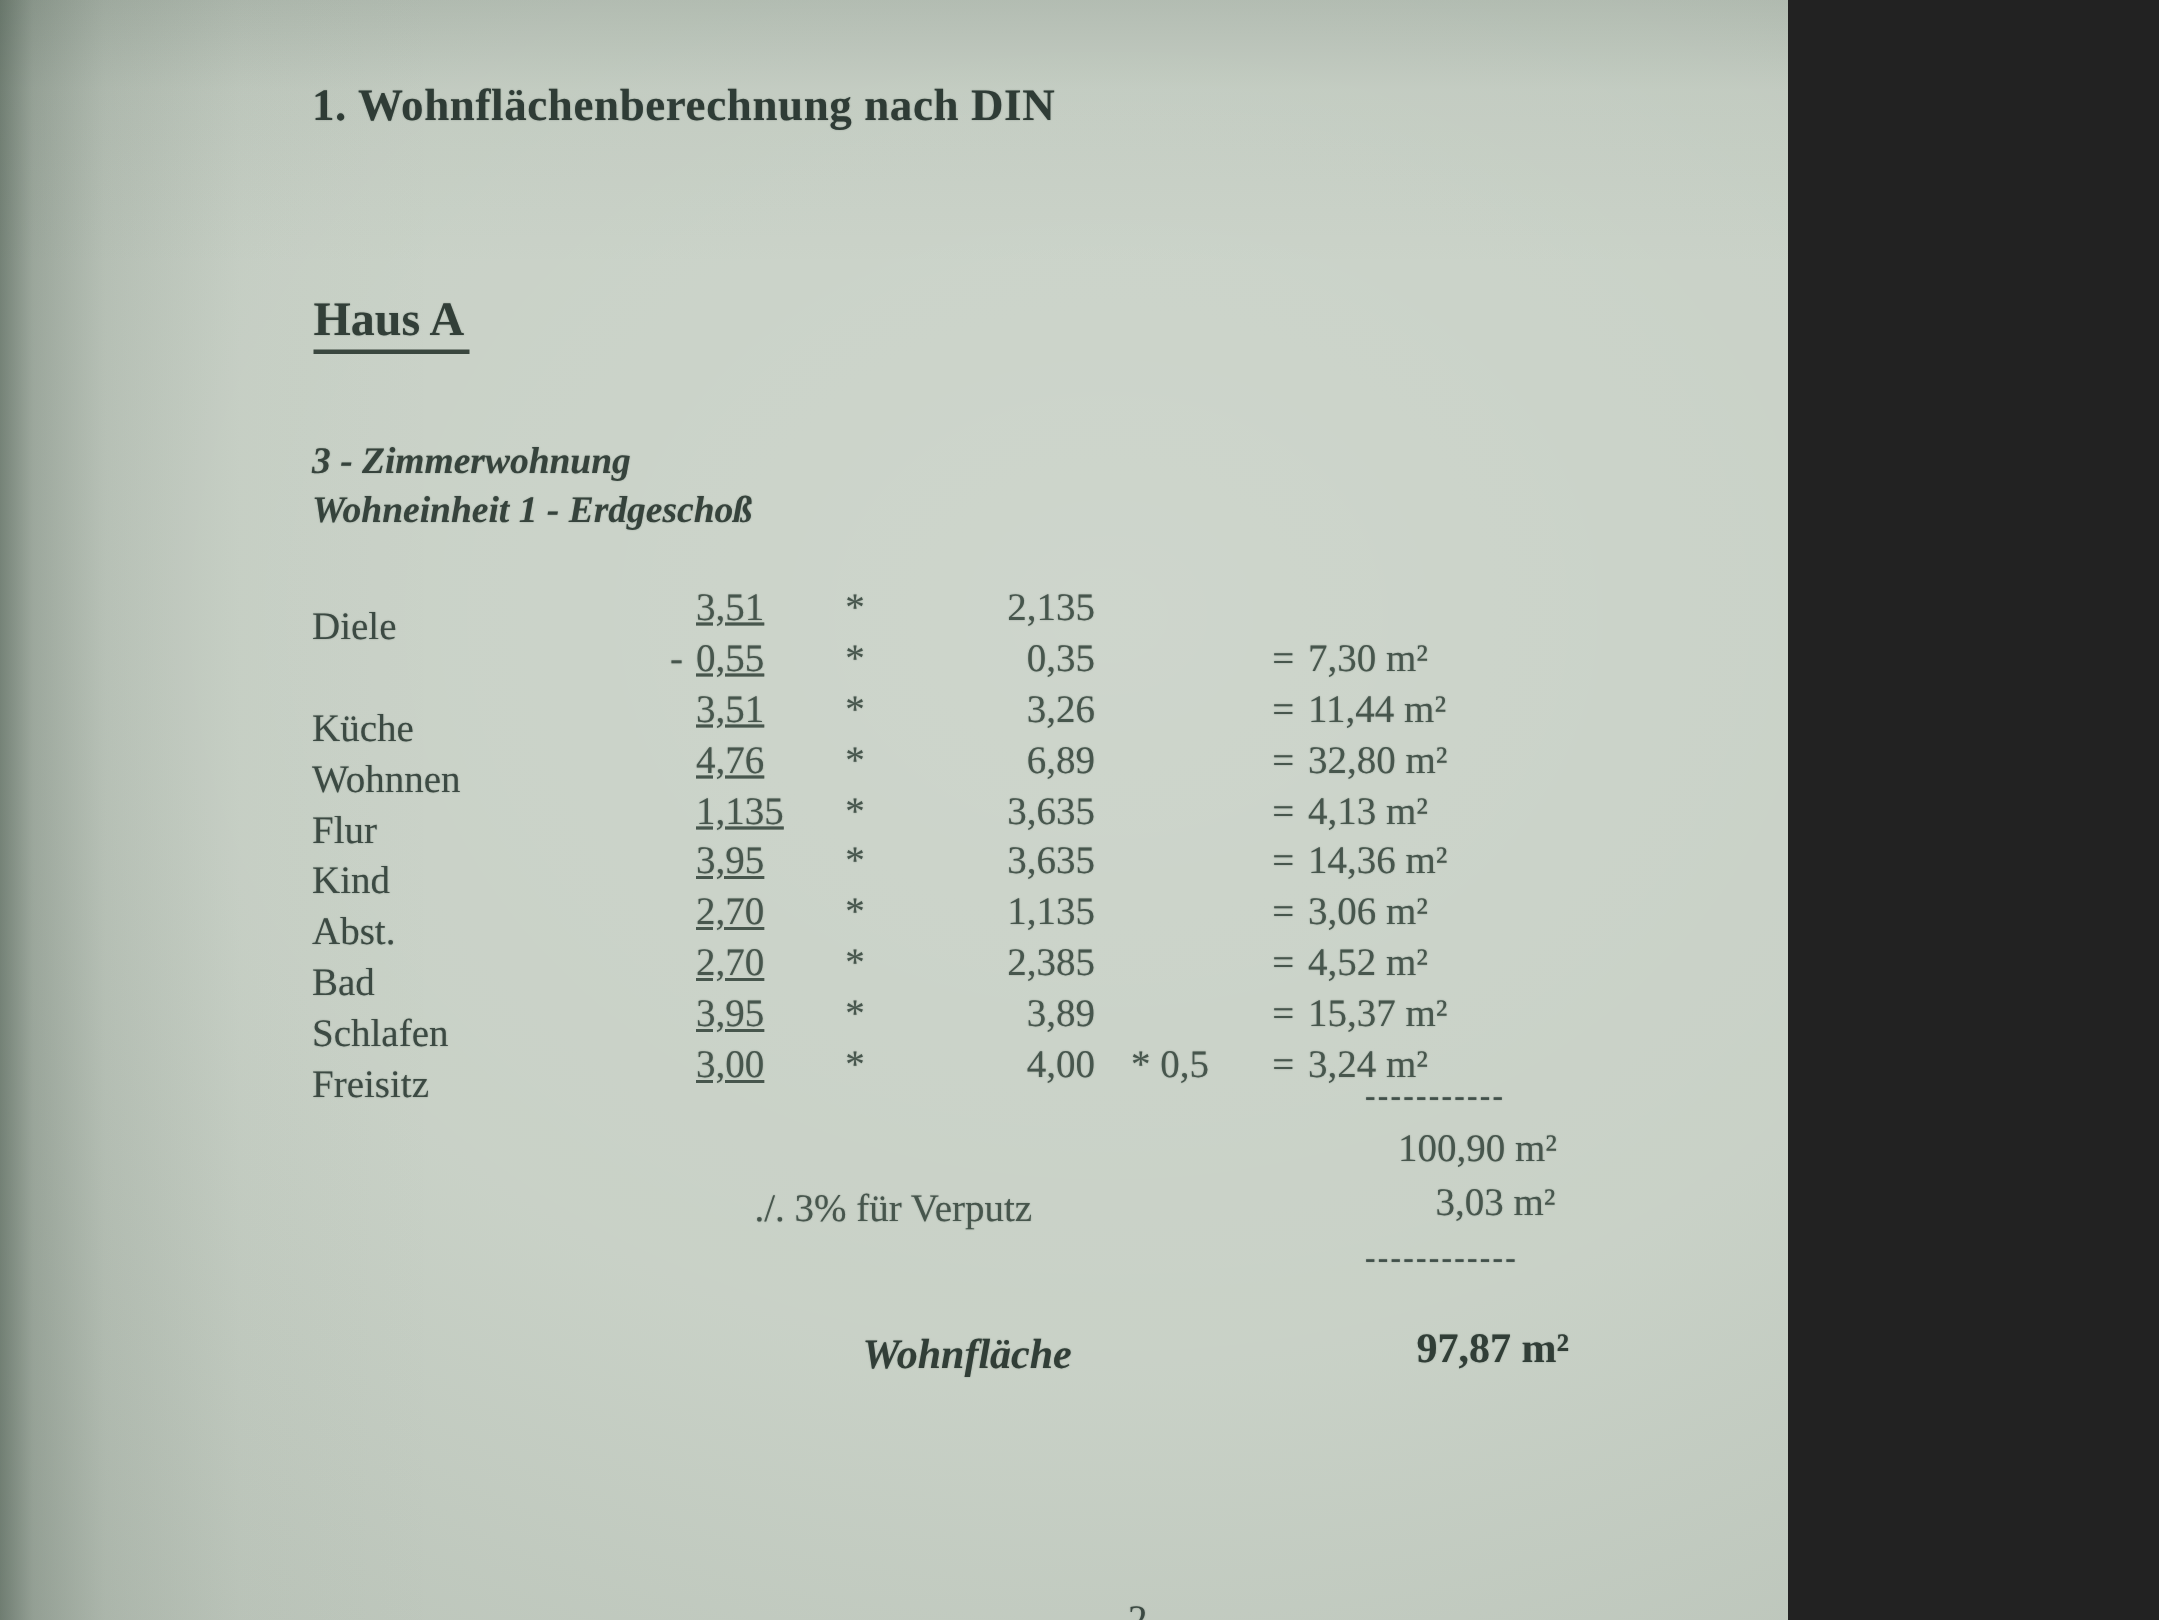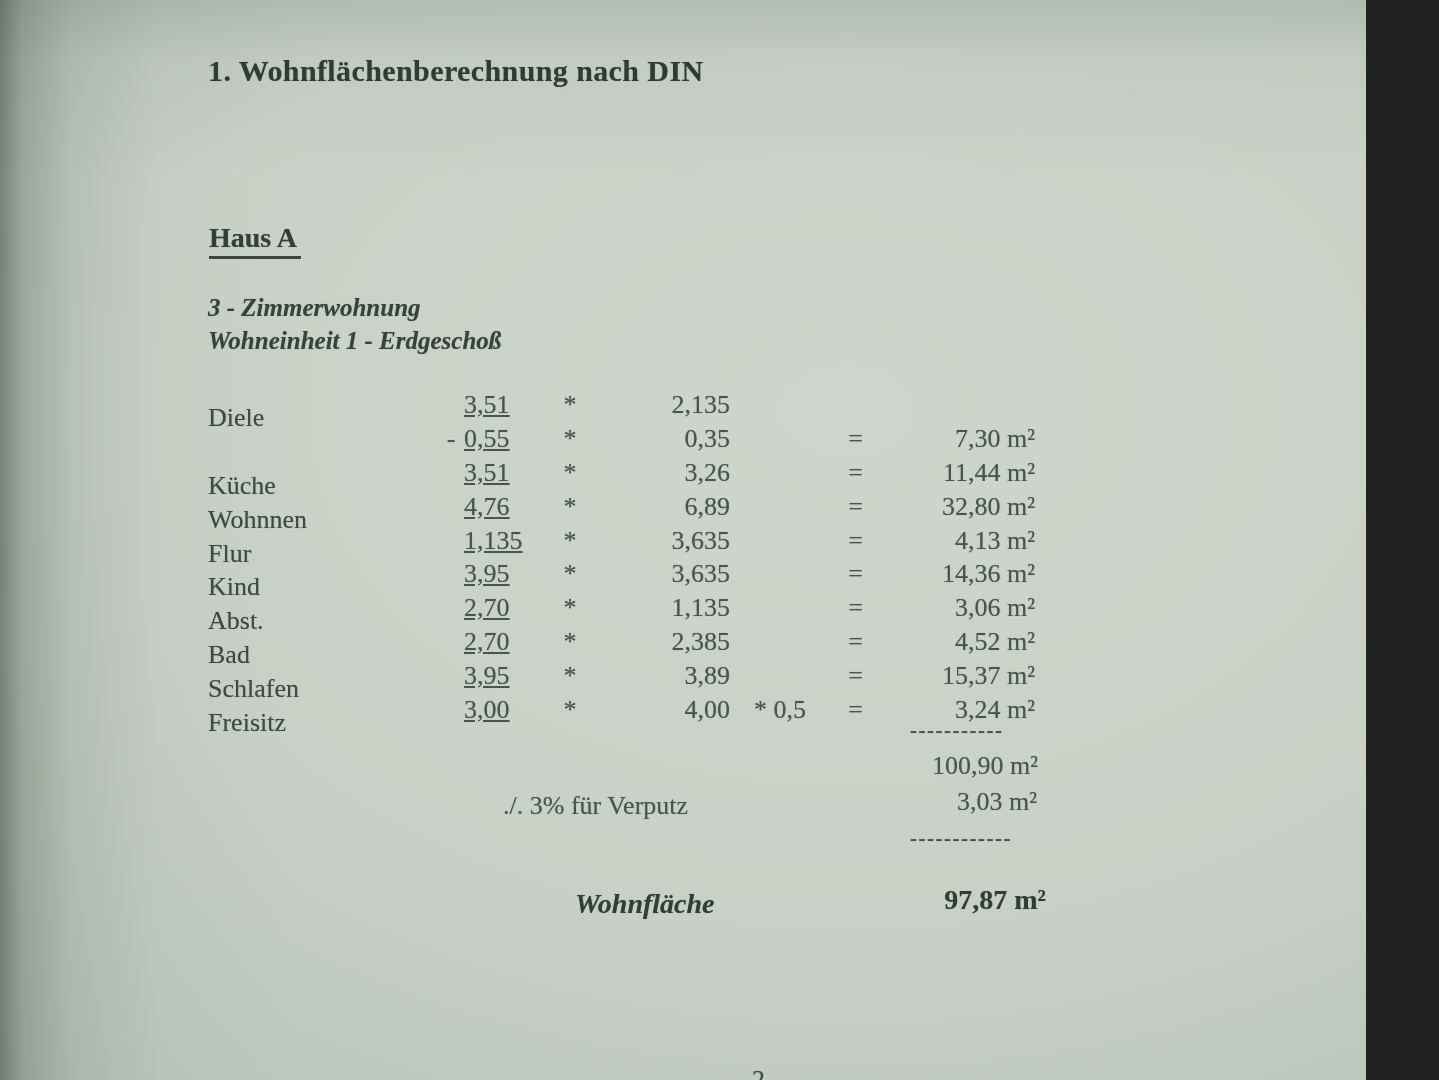--- a/index.html
+++ b/index.html
@@ -1,38 +1,38 @@
 <!DOCTYPE html>
 <html><head>
 <meta charset="utf-8">
 <style>
   html, body { margin: 0; padding: 0; background: #222; }
   .page {
     position: relative;
-    width: 1366px;
+    width: 1192px;
     height: 1080px;
     overflow: hidden;
     font-family: "Liberation Serif", "DejaVu Serif", serif;
     color: #3f4c45;
     background:
       linear-gradient(90deg, rgba(38,56,44,0.50) 0px, rgba(38,56,44,0.26) 22px, rgba(38,56,44,0.10) 70px, rgba(38,56,44,0.02) 160px, rgba(38,56,44,0) 300px),
       linear-gradient(180deg, rgba(38,56,44,0.14) 0px, rgba(38,56,44,0.04) 60px, rgba(38,56,44,0) 180px),
       radial-gradient(130% 115% at 62% 38%, rgba(255,255,255,0.14) 0%, rgba(255,255,255,0.05) 40%, rgba(30,46,36,0.10) 80%, rgba(30,46,36,0.22) 100%),
       #c6cfc4;
   }
   .txt { text-shadow: 0 0 1px rgba(52,66,58,0.45); }
 
   .title {
     position: absolute; left: 208px; top: 54px;
     font-size: 30px; font-weight: bold; color: #2f3c36;
     letter-spacing: 0.4px; margin: 0;
   }
   .section-heading {
-    position: absolute; left: 209px; top: 222px;
-    font-size: 28px; font-weight: bold; color: #323f38;
+    position: absolute; left: 209px; top: 194px;
+    font-size: 32px; font-weight: bold; color: #323f38;
     border-bottom: 3px solid #3a473f; padding: 0 4px 2px 0;
   }
   .subtitle1 {
     position: absolute; left: 208px; top: 294px;
     font-size: 25px; font-weight: bold; font-style: italic; color: #36433c;
   }
   .subtitle2 {
     position: absolute; left: 208px; top: 327px;
     font-size: 25px; font-weight: bold; font-style: italic; color: #36433c;
   }
@@ -44,21 +44,21 @@
     height: 33.9px; line-height: 33.9px;
     font-size: 26px; color: #47564d;
   }
   .c-label  { text-align: left; color: #3c4a43; margin-top: 13px; }
   .c-minus  { text-align: center; }
   .c-a      { text-align: left; text-decoration: underline; }
   .c-star   { text-align: center; }
   .c-b      { text-align: right; }
   .c-factor { text-align: left; padding-left: 24px; }
   .c-eq     { text-align: center; letter-spacing: -1px; }
-  .c-area   { text-align: right; }
+  .c-area   { }
 
   .divider {
     position: absolute; left: 910px;
     font-size: 21px; font-weight: bold; letter-spacing: 1.5px;
     color: #41504a; white-space: nowrap;
   }
   .divider-1 { top: 718px; }
   .divider-2 { top: 826px; }
 
   .subtotal {

